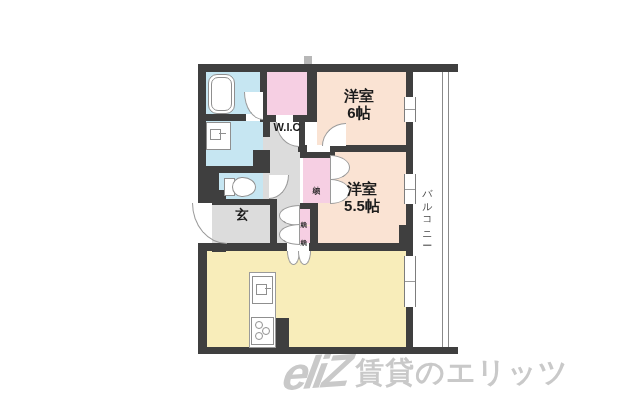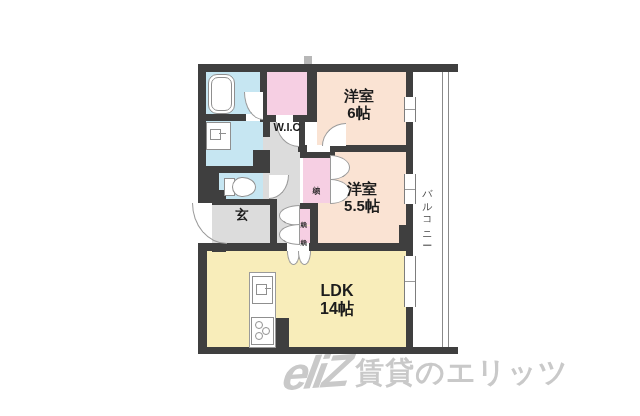--- a/index.html
+++ b/index.html
@@ -129,24 +129,20 @@
 
   <div class="lbl" style="left:287px;top:95px;font-size:11px;margin-top:32px;">W.I.C</div>
   <div class="lbl" style="left:359px;top:104px;font-size:15px;">
     <div>洋室</div>
     <div>6帖</div>
   </div>
   <div class="lbl" style="left:362px;top:197px;font-size:15px;">
     <div>洋室</div>
     <div>5.5帖</div>
   </div>
-  <div class="lbl" style="left:337px;top:300px;font-size:16px;">
-    <div>LDK</div>
-    <div>14帖</div>
-  </div>
   <div class="lbl" style="left:242px;top:215px;font-size:13px;">玄</div>
   <div class="lbl vtext" style="left:427px;top:212px;font-size:10px;font-weight:normal;color:#454545;letter-spacing:3px;">バルコニー</div>
   <div class="lbl vtext" style="left:316px;top:180px;font-size:8px;font-weight:normal;">収納</div>
   <div class="lbl vtext" style="left:304px;top:216px;font-size:6.5px;font-weight:normal;">収納</div>
   <div class="lbl vtext" style="left:304px;top:234px;font-size:6.5px;font-weight:normal;">収納</div>
 
   <div id="watermark" style="left:284px;top:345px;">
     <span id="wm-logo">eliZ</span><span id="wm-text">賃貸のエリッツ</span>
   </div>
 

